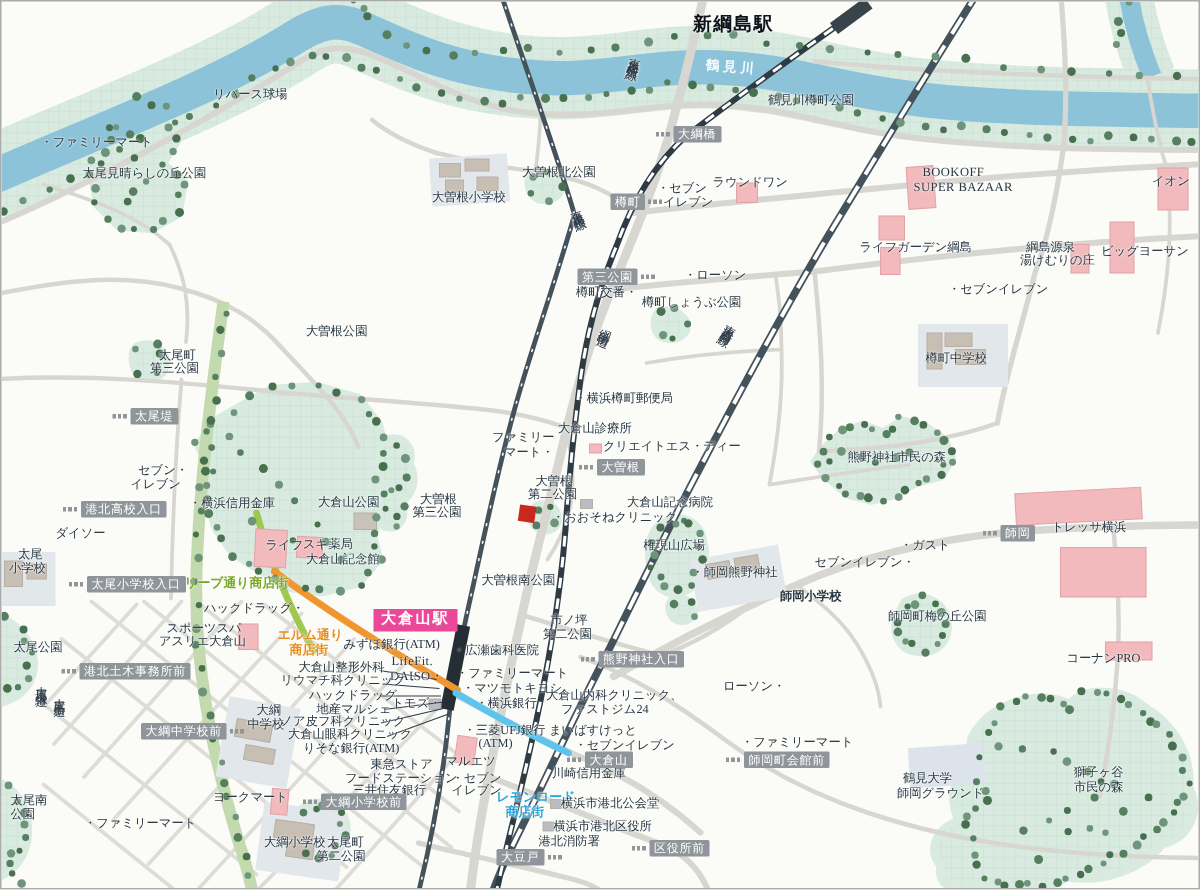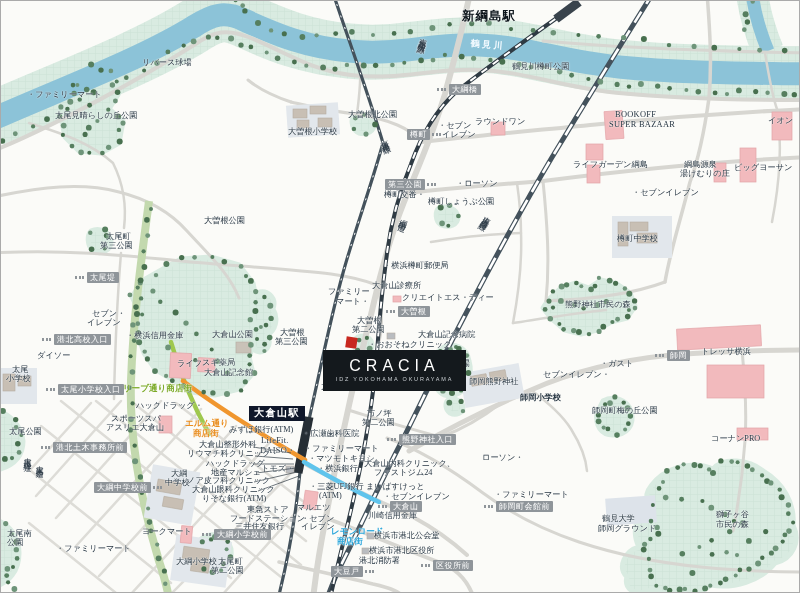--- a/index.html
+++ b/index.html
@@ -4,21 +4,21 @@
 <style>
   html,body{margin:0;padding:0;background:#eee;}
   #stage{position:relative;width:800px;height:593px;background:#fbfbf8;overflow:hidden;
          border:1px solid #aaa;box-sizing:border-box;
          font-family:"Liberation Serif","DejaVu Serif",serif;}
   svg{position:absolute;left:0;top:0;}
   #labels{position:absolute;left:0;top:0;width:800px;height:593px;}
   .lb{position:absolute;white-space:pre;line-height:1.05;color:#273642;font-size:8.2px;
       text-shadow:0 0 2px rgba(255,255,255,.95),0 0 1px rgba(255,255,255,.95);}
   .st{font-size:12.5px;font-weight:700;color:#0d151b;letter-spacing:1px;}
-  .stb{background:#0f172a;color:#fff;font-size:10px;font-weight:700;padding:2px 5px;
+  .stb{background:#ec4899;color:#fff;font-size:10px;font-weight:700;padding:2px 5px;
        letter-spacing:1.5px;text-shadow:none;}
   .w{color:#f4fbff;font-weight:700;font-size:9px;letter-spacing:2.5px;text-shadow:none;}
   .o{color:#e98e20;font-weight:700;font-size:8.6px;}
   .g{color:#7ba926;font-weight:700;font-size:8.6px;}
   .bl{color:#2ba6da;font-weight:700;font-size:8.6px;}
   .v{writing-mode:vertical-rl;letter-spacing:1.5px;font-size:8.2px;color:#2c3a46;}
   .en{font-size:8.4px;letter-spacing:.3px;}
   .busstop{position:absolute;display:flex;align-items:center;gap:2px;}
   .badge{background:#8f959a;color:#fff;font-size:8px;line-height:1.3;padding:.5px 3px;
          letter-spacing:.5px;white-space:nowrap;border-radius:1px;}
@@ -778,18 +778,14 @@
       <div class="busstop" style="left: 330px; top: 565px;">
         <span class="badge">大豆戸</span>
         <span class="dots"></span>
       </div>
       <div class="busstop" style="left: 654px; top: 349px;">
         <span class="dots"></span>
         <span class="badge">師岡</span>
       </div>
     </div>
 
-<div class="cracia">
-  <div class="cr-name">CRACIA</div>
-  <div class="cr-sub">IDZ YOKOHAMA OKURAYAMA</div>
+
 </div>
 
-</div>
-
 </body></html>

